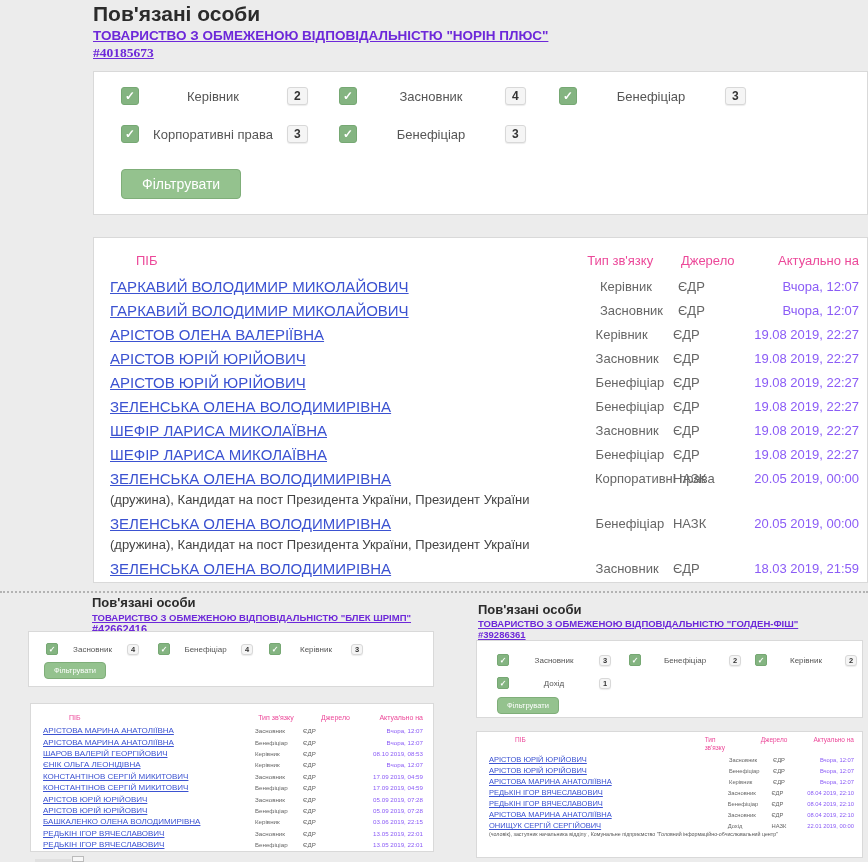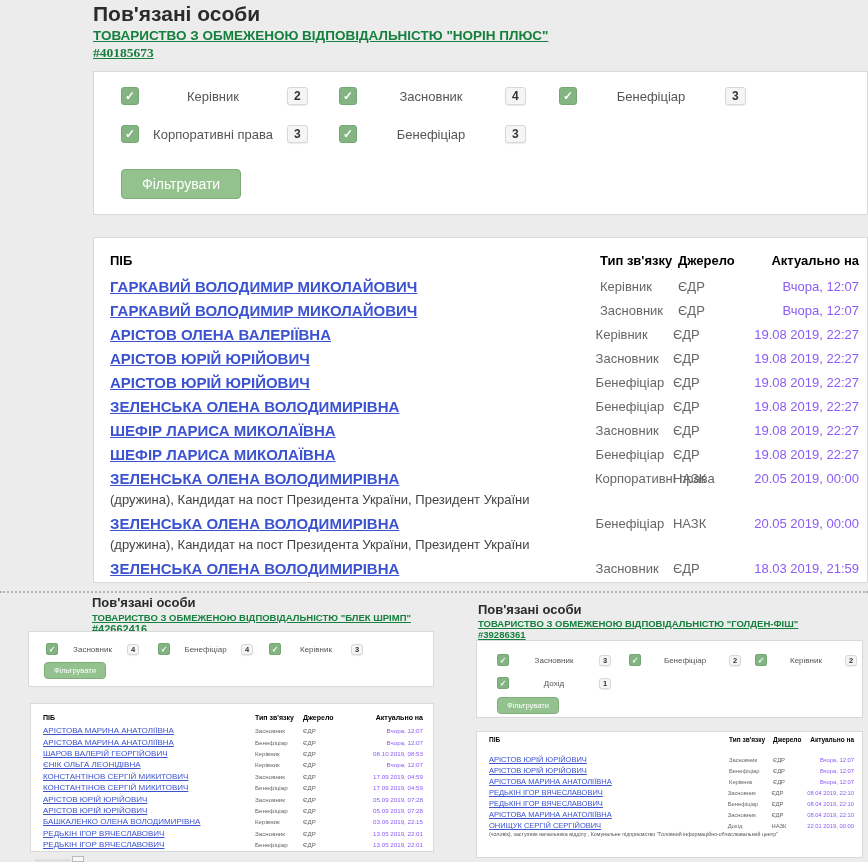--- a/index.html
+++ b/index.html
@@ -2,46 +2,46 @@
 <html><head>
 <meta charset="utf-8">
 <style>
   html,body{margin:0;padding:0;}
   body{width:868px;height:862px;background:#ececec;font-family:"Liberation Sans",sans-serif;position:relative;overflow:hidden;}
   #screen{position:absolute;inset:0;}
   .panel{position:absolute;background:#fff;border:1px solid #d9d9d9;box-sizing:border-box;}
   a{cursor:pointer;}
   
   .page-title{position:absolute;font-weight:bold;color:#2b2b2b;}
-  .blue-link{color:#15803d;font-weight:bold;text-decoration:underline;position:absolute;white-space:nowrap;}
+  .blue-link{color:#6d28d9;font-weight:bold;text-decoration:underline;position:absolute;white-space:nowrap;}
   
   .fgroup{position:absolute;display:flex;align-items:center;}
   .cbx{display:flex;align-items:center;justify-content:center;background:#84b481;border:1px solid #76a873;border-radius:3px;color:#fff;font-weight:bold;box-sizing:border-box;}
   .cbx.lg{width:18px;height:18px;font-size:12px;}
   .cbx.sm{width:12px;height:12px;font-size:8px;border-radius:2px;}
   .flabel{color:#555;text-align:center;}
   .flabel.lg{font-size:13px;width:148px;}
   .flabel.sm{font-size:8px;}
   .badge{background:#f5f5f5;border:1px solid #d8d8d8;border-radius:3px;color:#333;font-weight:bold;text-align:center;box-shadow:0 1px 1px rgba(0,0,0,0.08);}
   .badge.lg{font-size:12px;padding:1px 6px;}
   .badge.sm{font-size:7.5px;padding:0px 3px;}
   .filter-btn{position:absolute;background:#94c28e;border:1px solid #7fae79;border-radius:4px;color:#fff;text-align:center;box-sizing:border-box;}
   .filter-btn.lg{font-size:14px;padding:6px 20px;}
   .filter-btn.sm{font-size:7.5px;padding:3px 9px;}
   
   .thead,.trow{display:flex;align-items:center;}
-  .thead span{color:#000000;font-weight:bold;}
+  .thead span{color:#ec4899;font-weight:normal;margin-left:26px;}
   .c{display:block;box-sizing:border-box;white-space:nowrap;overflow:visible;}
   .name{color:#3b52d1;text-decoration:underline;}
   .meta{color:#666;}
   .date{text-align:right;flex:1;color:#8b5cf6;}
   
   .tbl-lg .thead{height:28px;padding:8px 8px 0 16px;}
   .tbl-lg .trow{height:24px;padding:0 8px 0 16px;}
-  .tbl-lg .name{font-size:15px;width:490px;font-weight:bold;}
+  .tbl-lg .name{font-size:15px;width:490px;}
   .tbl-lg .thead .h-name{width:490px;font-size:13px;}
   .tbl-lg .h-type,.tbl-lg .type{width:78px;font-size:13px;}
   .tbl-lg .h-src,.tbl-lg .src{width:82px;font-size:13px;}
   .tbl-lg .h-date{flex:1;text-align:right;font-size:13px;}
   .tbl-lg .date{font-size:13px;}
   .tbl-lg .tnote{height:21px;line-height:19px;font-size:13px;color:#444;padding-left:16px;white-space:nowrap;}
   
   .tbl-sl .thead{height:16px;padding:5px 10px 0 12px;}
   .tbl-sl .trow{height:11.4px;padding:0 10px 0 12px;}
   .tbl-sl .name{font-size:8px;width:212px;}

